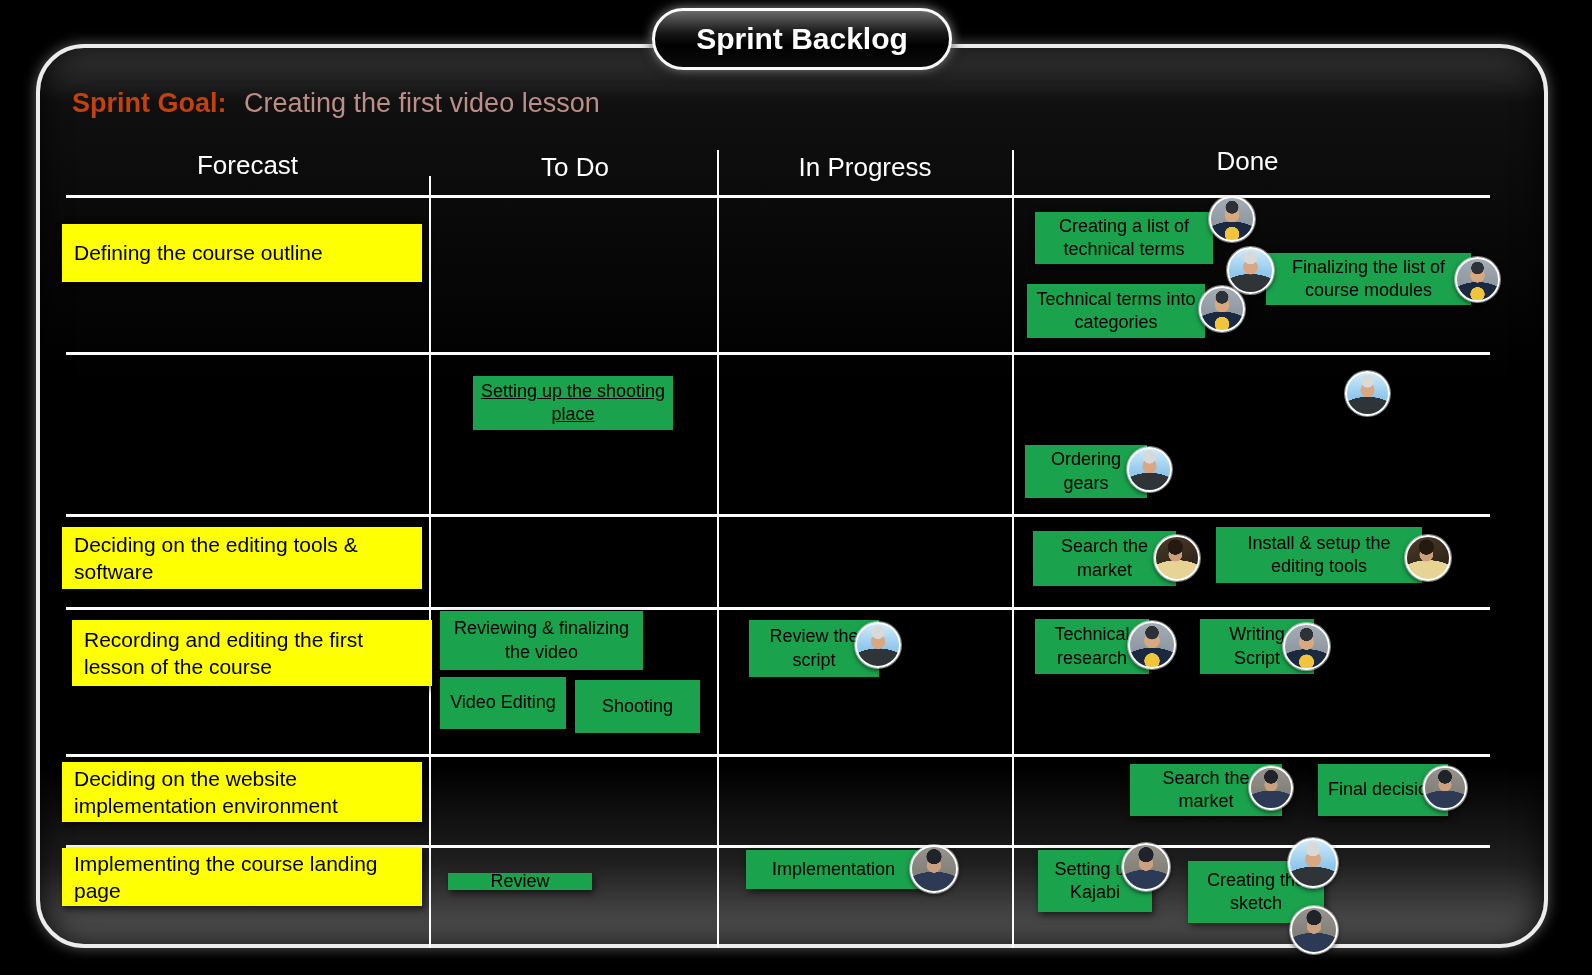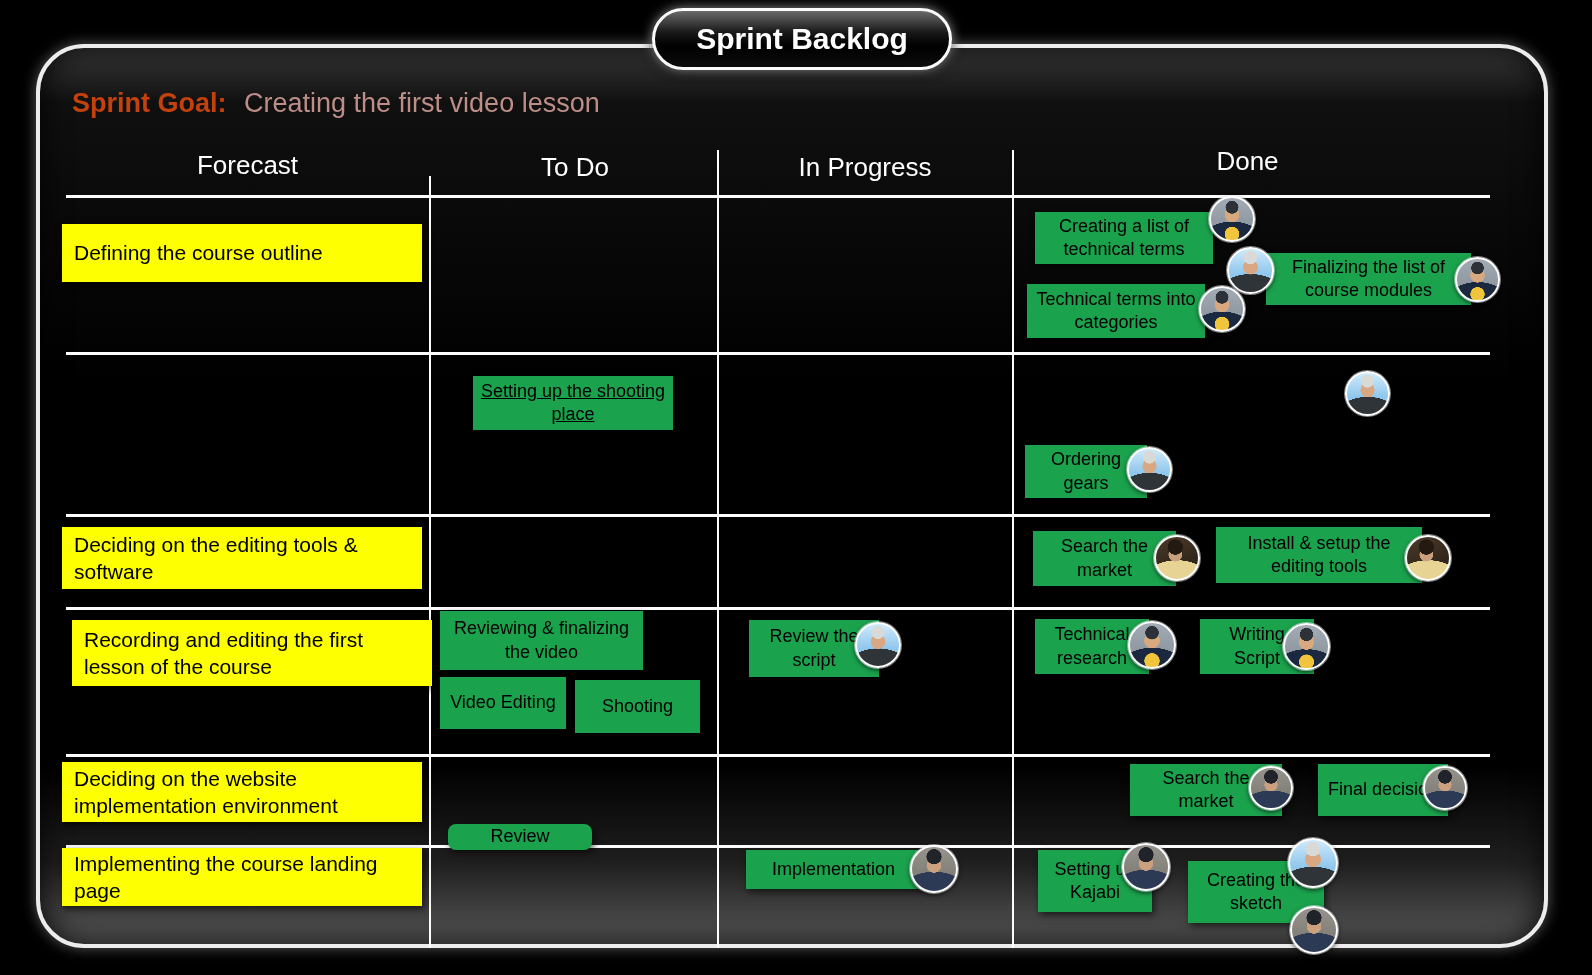--- a/index.html
+++ b/index.html
@@ -120,21 +120,21 @@
   <div class="card green" style="left:1200px;top:619px;width:114px;height:55px;">Writing Script</div>
   <div class="avatar av-a" style="left:1283px;top:623px;width:47px;height:47px;"></div>
 
   <div class="card yellow" style="left:62px;top:762px;width:360px;height:60px;">Deciding on the website implementation environment</div>
   <div class="card green" style="left:1130px;top:764px;width:152px;height:52px;">Search the market</div>
   <div class="avatar av-d" style="left:1249px;top:766px;width:44px;height:44px;"></div>
   <div class="card green" style="left:1318px;top:764px;width:130px;height:52px;">Final decision</div>
   <div class="avatar av-d" style="left:1423px;top:766px;width:44px;height:44px;"></div>
 
   <div class="card yellow" style="left:62px;top:848px;width:360px;height:58px;">Implementing the course landing page</div>
-  <div class="card green" style="left:448px;top:824px;width:144px;height:26px;border-radius:8px;">Review</div>
+  <div class="card green" style="left:448px;top:873px;width:144px;height:17px;">Review</div>
   <div class="card green" style="left:746px;top:850px;width:175px;height:39px;">Implementation</div>
   <div class="avatar av-d" style="left:910px;top:845px;width:48px;height:48px;"></div>
   <div class="card green" style="left:1038px;top:850px;width:114px;height:62px;">Setting up Kajabi</div>
   <div class="avatar av-d" style="left:1122px;top:843px;width:48px;height:48px;"></div>
   <div class="card green" style="left:1188px;top:861px;width:136px;height:62px;">Creating the sketch</div>
   <div class="avatar av-b" style="left:1288px;top:838px;width:50px;height:50px;"></div>
   <div class="avatar av-d" style="left:1290px;top:906px;width:48px;height:48px;"></div>
 
 </div>
 

